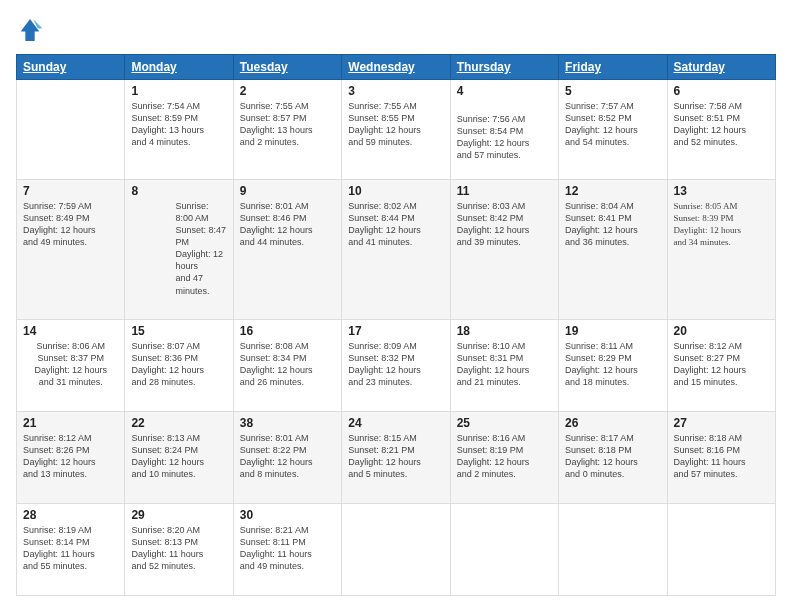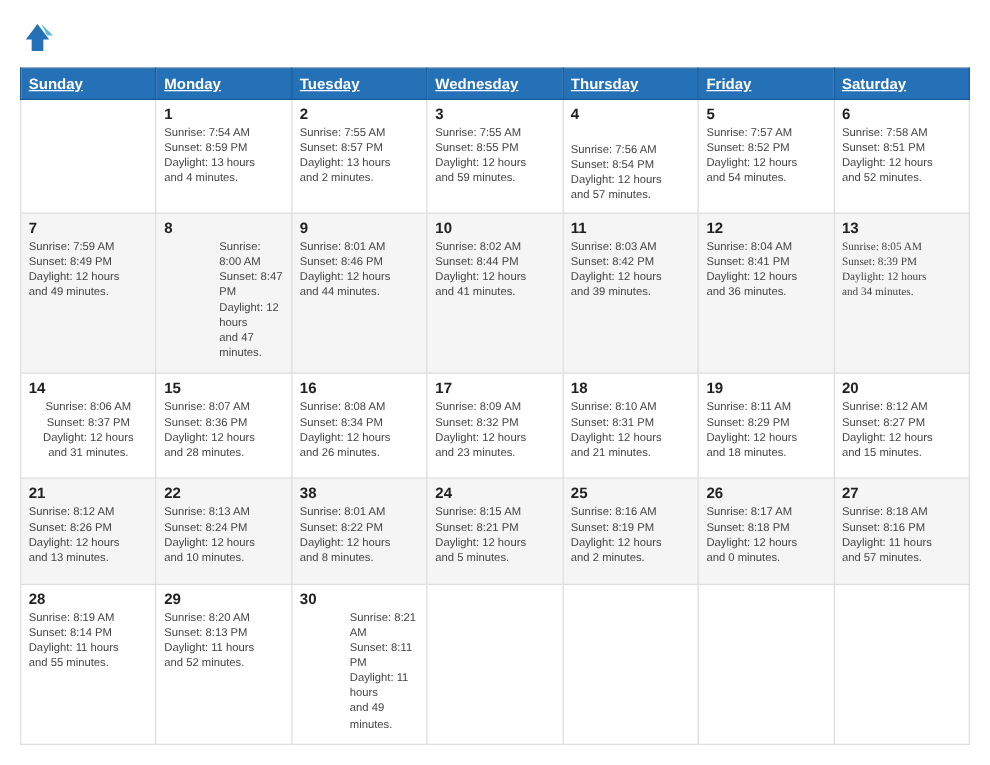--- a/index.html
+++ b/index.html
@@ -344,21 +344,21 @@
           </td>
           <td>
             <span class="day-number">29</span>
             <div class="day-info" style="white-space: pre-line;">Sunrise: 8:20 AM
 Sunset: 8:13 PM
 Daylight: 11 hours
 and 52 minutes.</div>
           </td>
           <td>
             <span class="day-number">30</span>
-            <div class="day-info" style="white-space: pre-line; margin-left: 40px;">Sunrise: 8:21 AM
+            <div class="day-info" style="white-space: pre-line;">Sunrise: 8:21 AM
 Sunset: 8:11 PM
 Daylight: 11 hours
 and 49 minutes.</div>
           </td>
           <td class="empty-cell"></td>
           <td class="empty-cell"></td>
           <td class="empty-cell"></td>
           <td class="empty-cell"></td>
         </tr>
       </tbody>

